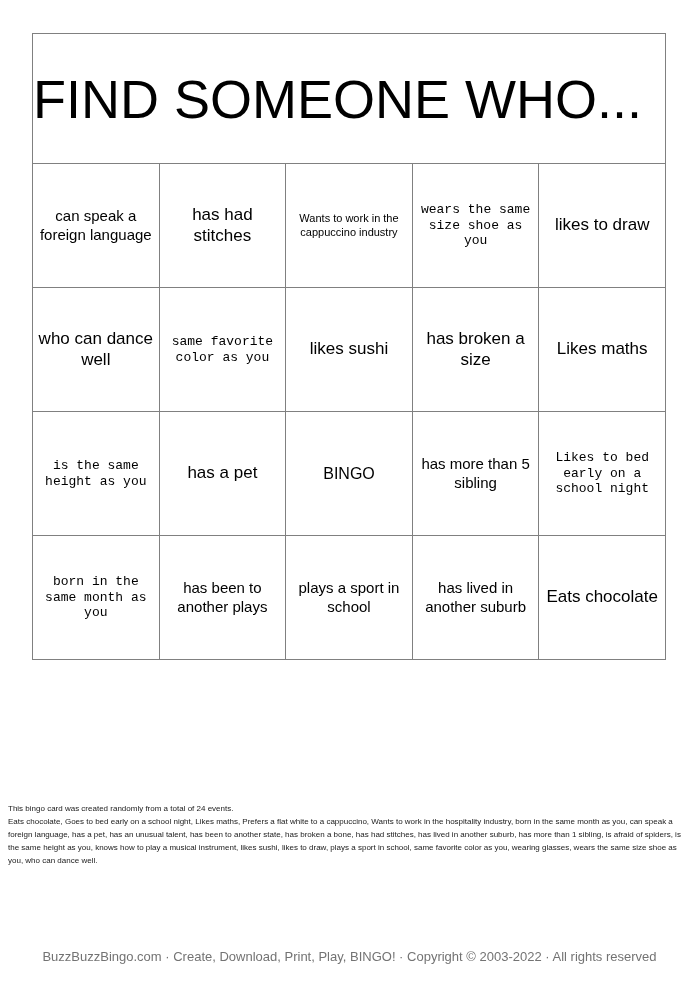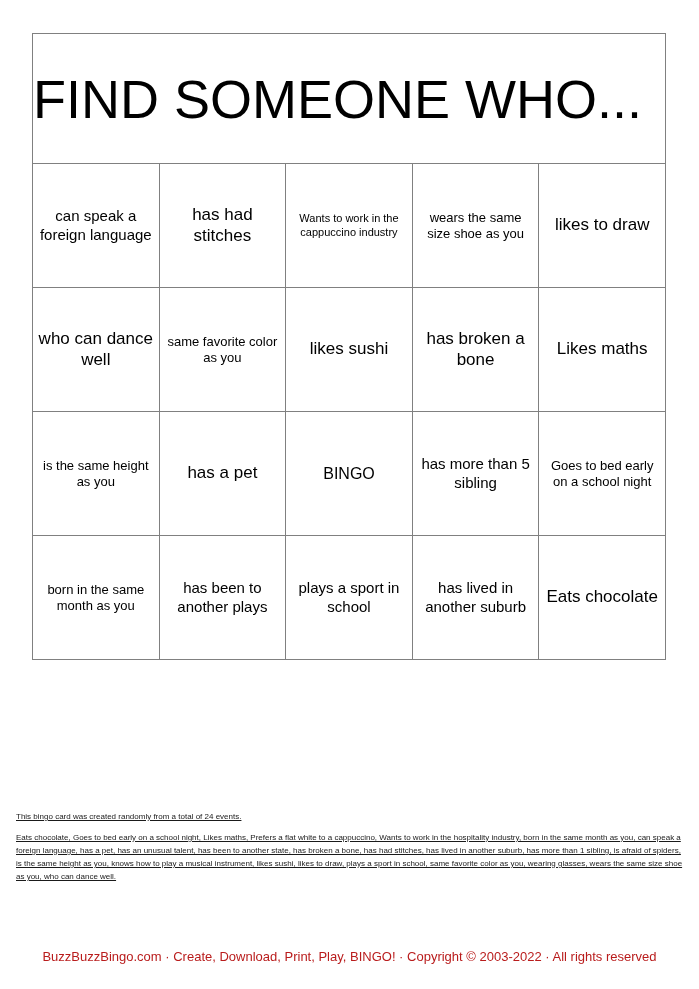--- a/index.html
+++ b/index.html
@@ -55,49 +55,48 @@
     width: 20%;
     height: 124px;
     text-align: center;
     vertical-align: middle;
     padding: 2px 5px;
     box-sizing: border-box;
     line-height: 1.22;
   }
   .sz-lg { font-size: 17px; }
   .sz-md { font-size: 15px; }
-  .sz-sm { font-size: 13px; }
+  .sz-sm { font-size: 13px; font-family: Liberation Mono, monospace; }
   .sz-xs { font-size: 11px; }
   .free  { font-size: 16px; }
 
   
   .fineprint {
     position: absolute;
     left: 8px;
     top: 803px;
     width: 686px;
     font-size: 8px;
     line-height: 1.62;
     color: #1a1a1a;
     text-align: left;
   }
   .fineprint p {
-    margin: 8px;
-    text-decoration: underline;
+    margin: 0;
   }
 
   
   .footer {
     position: absolute;
     left: 0;
     top: 949px;
     width: 699px;
     text-align: center;
     font-size: 13px;
-    color: #b91c1c;
+    color: #737373;
   }
 </style>
 </head>
 <body>
 
 <div class="page">
 
   <div class="card">
 
     <div class="card-header">
@@ -110,29 +109,29 @@
             <td class="sz-md">can speak a foreign language</td>
             <td class="sz-lg">has had stitches</td>
             <td class="sz-xs">Wants to work in the cappuccino industry</td>
             <td class="sz-sm">wears the same size shoe as you</td>
             <td class="sz-lg">likes to draw</td>
           </tr>
           <tr>
             <td class="sz-lg">who can dance well</td>
             <td class="sz-sm">same favorite color as you</td>
             <td class="sz-lg">likes sushi</td>
-            <td class="sz-lg">has broken a bone</td>
+            <td class="sz-lg">has broken a size</td>
             <td class="sz-lg">Likes maths</td>
           </tr>
           <tr>
             <td class="sz-sm">is the same height as you</td>
             <td class="sz-lg">has a pet</td>
             <td class="free">BINGO</td>
             <td class="sz-md">has more than 5 sibling</td>
-            <td class="sz-sm">Goes to bed early on a school night</td>
+            <td class="sz-sm">Likes to bed early on a school night</td>
           </tr>
           <tr>
             <td class="sz-sm">born in the same month as you</td>
             <td class="sz-md">has been to another plays</td>
             <td class="sz-md">plays a sport in school</td>
             <td class="sz-md">has lived in another suburb</td>
             <td class="sz-lg">Eats chocolate</td>
           </tr>
         </tbody>
     </table>

